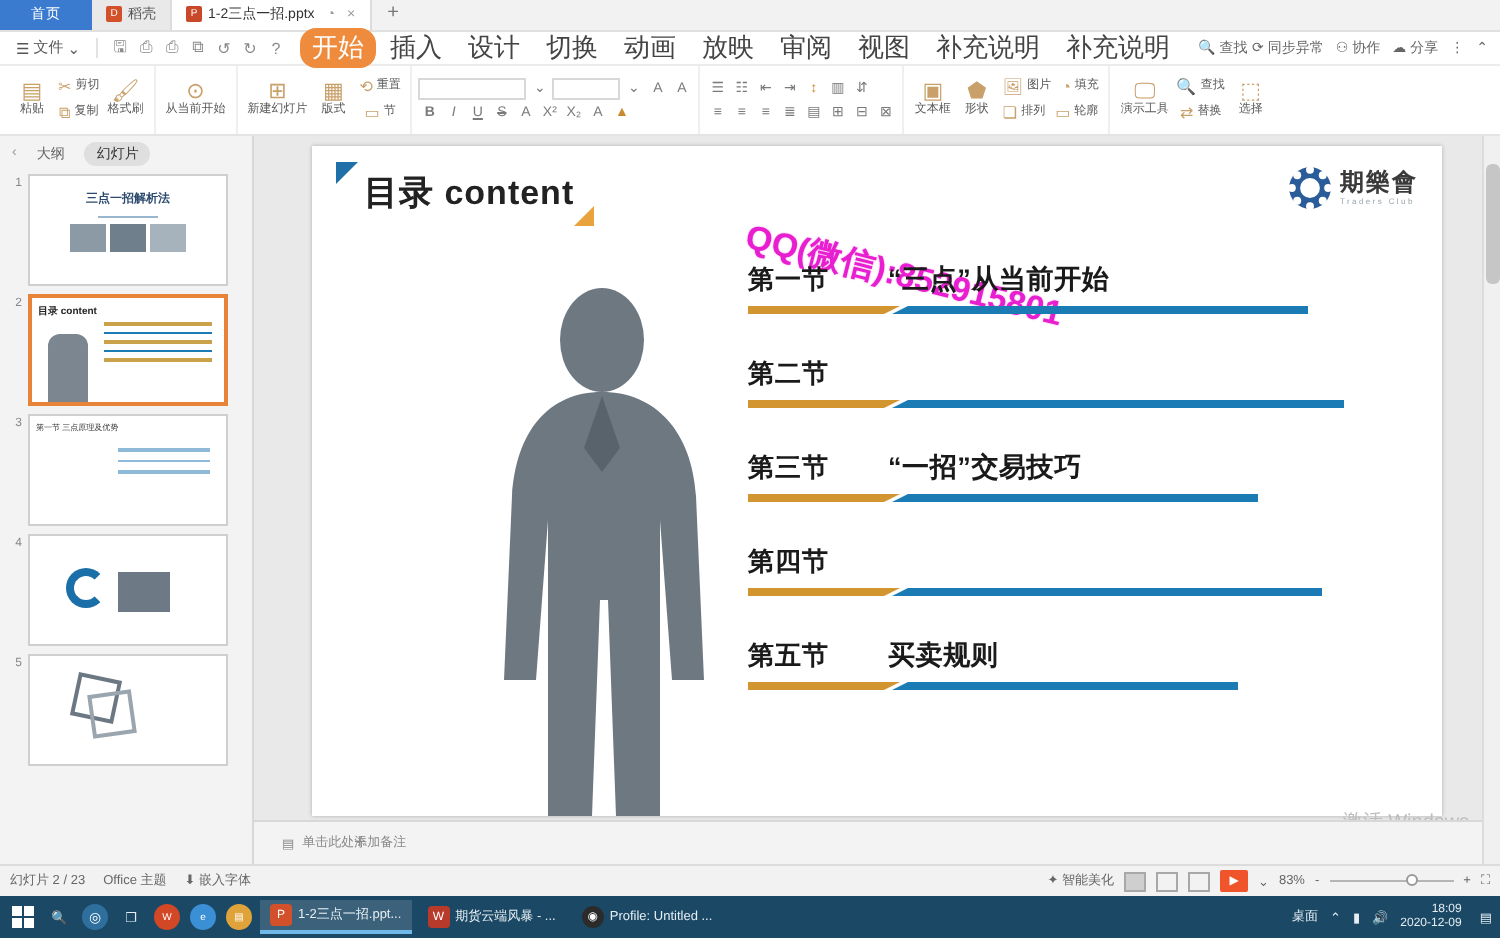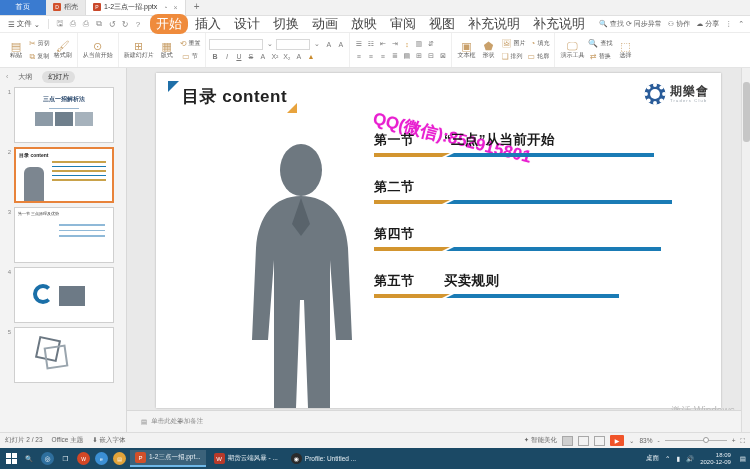--- a/index.html
+++ b/index.html
@@ -533,20 +533,28 @@
           </div>
           <div class="toc-item">
             <div class="toc-row">
               <span class="toc-no">第二节</span>
             </div>
             <div class="ul-orange"></div>
             <div class="ul-blue" style="width:218px"></div>
           </div>
           <div class="toc-item">
             <div class="toc-row">
+              <span class="toc-no">第三节</span>
+              <span class="toc-txt">“一招”交易技巧</span>
+            </div>
+            <div class="ul-orange"></div>
+            <div class="ul-blue" style="width:175px"></div>
+          </div>
+          <div class="toc-item">
+            <div class="toc-row">
               <span class="toc-no">第四节</span>
             </div>
             <div class="ul-orange"></div>
             <div class="ul-blue" style="width:207px"></div>
           </div>
           <div class="toc-item">
             <div class="toc-row">
               <span class="toc-no">第五节</span>
               <span class="toc-txt">买卖规则</span>
             </div>

